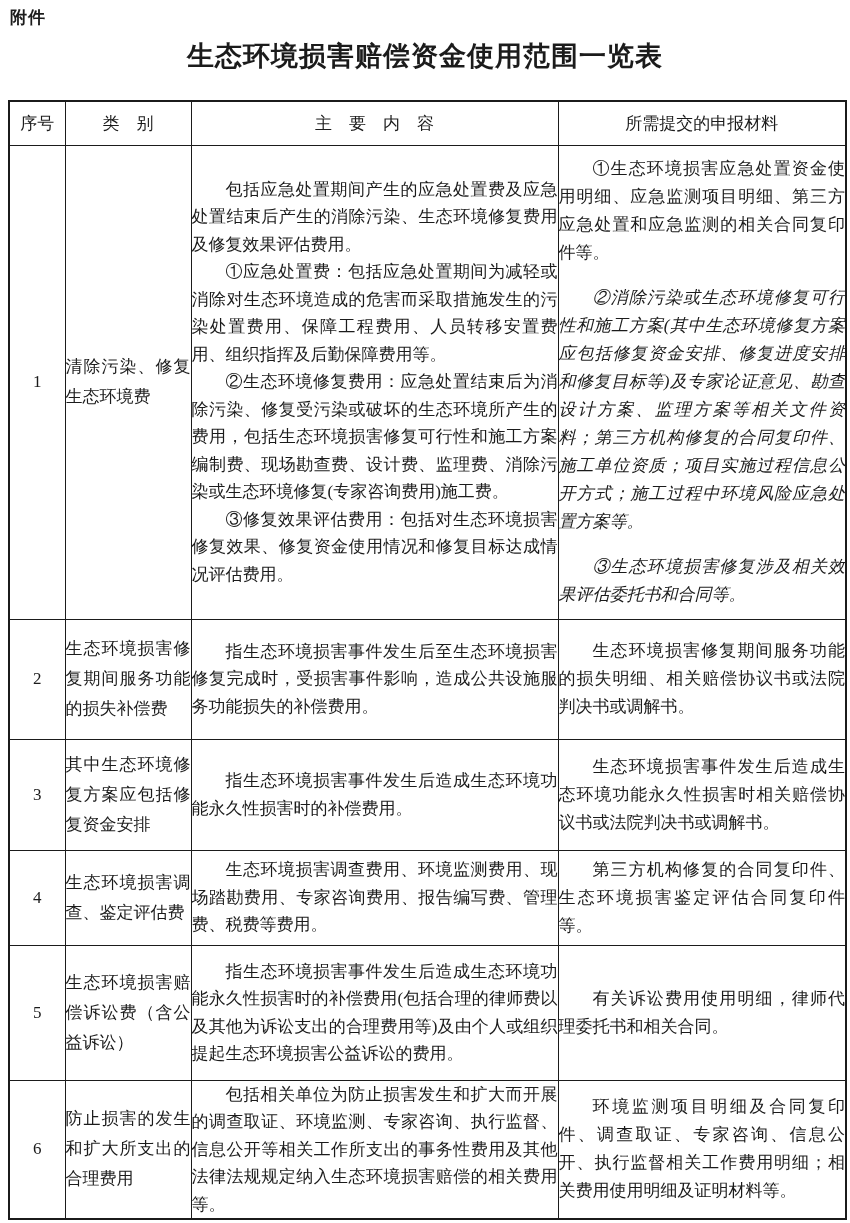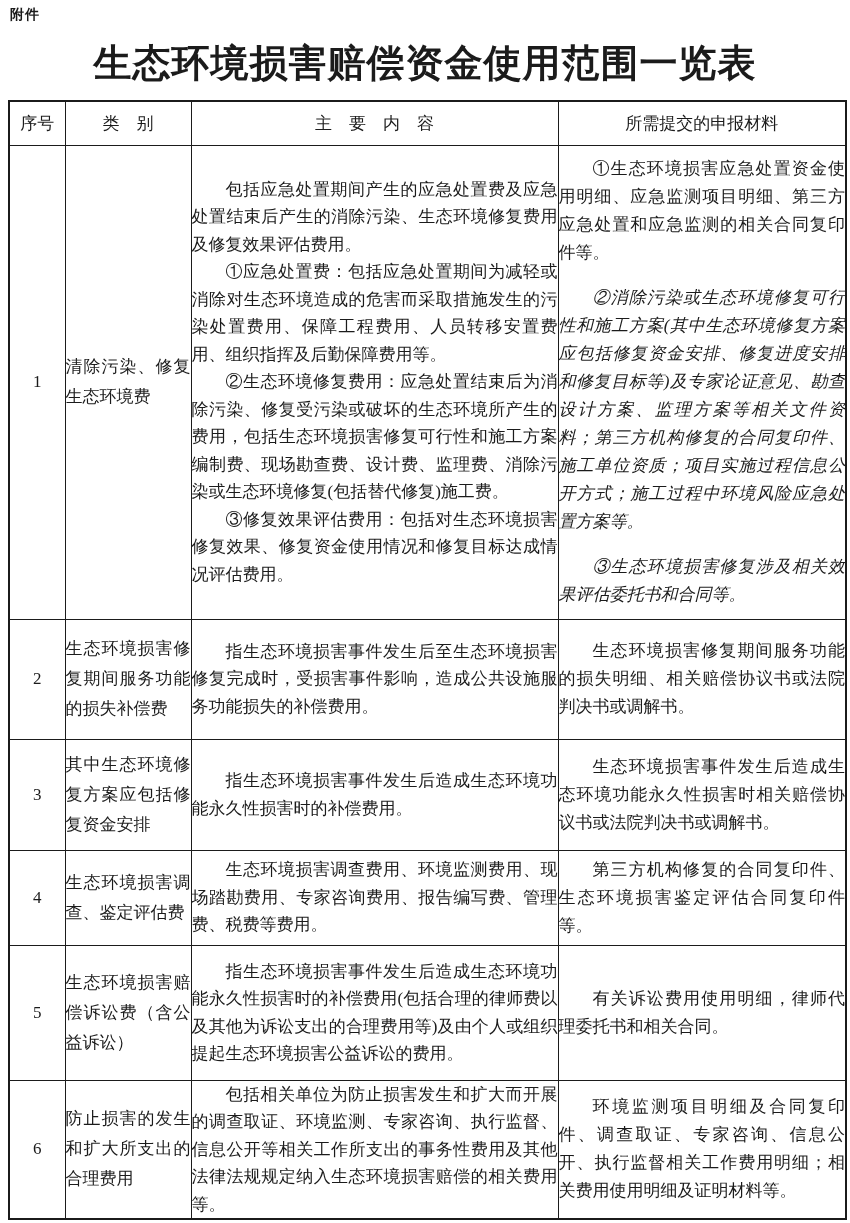--- a/index.html
+++ b/index.html
@@ -13,32 +13,32 @@
     height: 1223px;
     background: #ffffff;
     color: #1b1b1b;
     font-family: "Liberation Serif", "DejaVu Serif", serif;
     overflow: hidden;
   }
   .attachment {
     position: absolute;
     top: 6px;
     left: 10px;
-    font-size: 14px;
+    font-size: 17px;
     font-weight: bold;
     letter-spacing: 1px;
   }
   .title {
     position: absolute;
     top: 38px;
     left: 0;
     width: 100%;
     margin: 0;
     text-align: center;
-    font-size: 38px;
+    font-size: 27px;
     font-weight: bold;
     letter-spacing: 1px;
   }
   table.main {
     position: absolute;
     top: 100px;
     left: 8px;
     width: 837px;
     border-collapse: collapse;
     table-layout: fixed;
@@ -114,21 +114,21 @@
         <th class="hc">所需提交的申报材料</th>
       </tr>
     </thead>
     <tbody>
       <tr class="row1">
         <td class="no">1</td>
         <td class="cat">清除污染、修复生态环境费</td>
         <td class="content">
             <p class="para">包括应急处置期间产生的应急处置费及应急处置结束后产生的消除污染、生态环境修复费用及修复效果评估费用。</p>
             <p class="para">①应急处置费：包括应急处置期间为减轻或消除对生态环境造成的危害而采取措施发生的污染处置费用、保障工程费用、人员转移安置费用、组织指挥及后勤保障费用等。</p>
-            <p class="para">②生态环境修复费用：应急处置结束后为消除污染、修复受污染或破坏的生态环境所产生的费用，包括生态环境损害修复可行性和施工方案编制费、现场勘查费、设计费、监理费、消除污染或生态环境修复(包括替代修复)施工费。</p>
+            <p class="para">②生态环境修复费用：应急处置结束后为消除污染、修复受污染或破坏的生态环境所产生的费用，包括生态环境损害修复可行性和施工方案编制费、现场勘查费、设计费、监理费、消除污染或生态环境修复(专家咨询费用)施工费。</p>
             <p class="para">③修复效果评估费用：包括对生态环境损害修复效果、修复资金使用情况和修复目标达成情况评估费用。</p>
           </td>
         <td class="materials">
             <p class="para">①生态环境损害应急处置资金使用明细、应急监测项目明细、第三方应急处置和应急监测的相关合同复印件等。</p>
             <p class="para">②消除污染或生态环境修复可行性和施工方案(其中生态环境修复方案应包括修复资金安排、修复进度安排和修复目标等)及专家论证意见、勘查设计方案、监理方案等相关文件资料；第三方机构修复的合同复印件、施工单位资质；项目实施过程信息公开方式；施工过程中环境风险应急处置方案等。</p>
             <p class="para">③生态环境损害修复涉及相关效果评估委托书和合同等。</p>
           </td>
       </tr>
       <tr class="row2">
         <td class="no">2</td>

